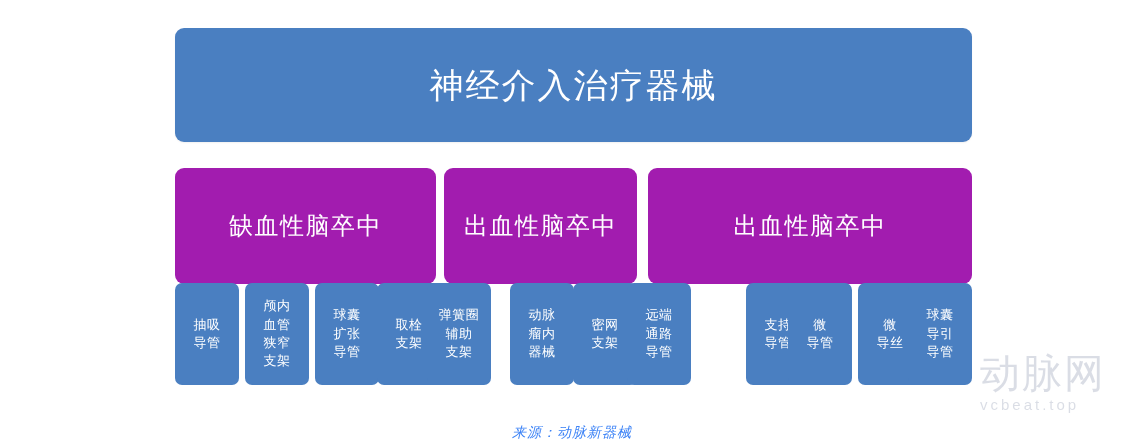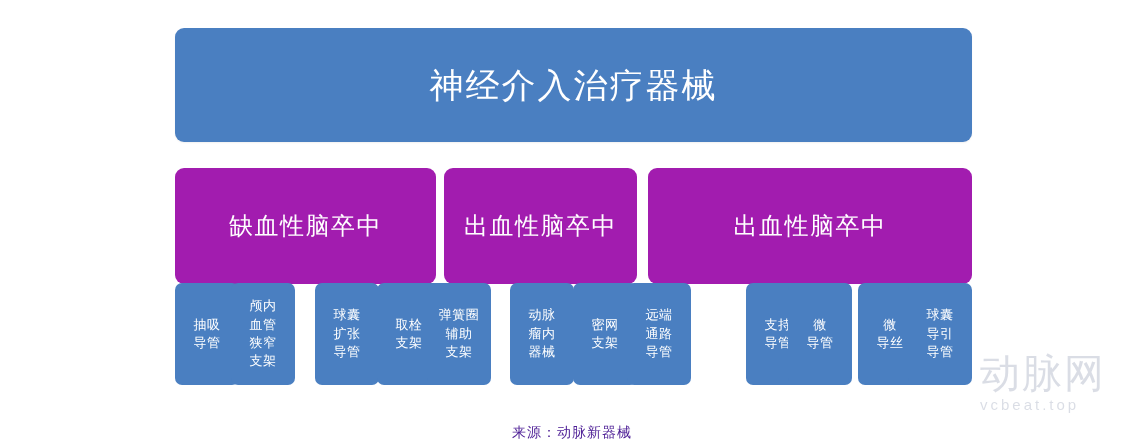--- a/index.html
+++ b/index.html
@@ -130,23 +130,24 @@
     white-space: nowrap;
   }
 
   
   .caption {
     position: absolute;
     left: 0;
     top: 424px;
     width: 1144px;
     text-align: center;
-    color: #4c1d95;
+    color: #3b82f6;
     font-size: 14px;
     letter-spacing: 1px;
+    font-style: italic;
   }
 </style>
 </head>
 <body>
 
 <div id="diagram">
 
   <div class="root-bar">
     <span class="root-title">神经介入治疗器械</span>
   </div>
@@ -161,21 +162,21 @@
     <div class="category-box cat-2">
       <span class="category-label">出血性脑卒中</span>
     </div>
   </div>
 
   <div class="product-row">
     <div class="product-box" style="left:0px">
       <span class="product-label">抽吸
 导管</span>
     </div>
-    <div class="product-box" style="left:56px">
+    <div class="product-box" style="left:70px">
       <span class="product-label">颅内
 血管
 狭窄
 支架</span>
     </div>
     <div class="product-box" style="left:140px">
       <span class="product-label">球囊
 扩张
 导管</span>
     </div>

